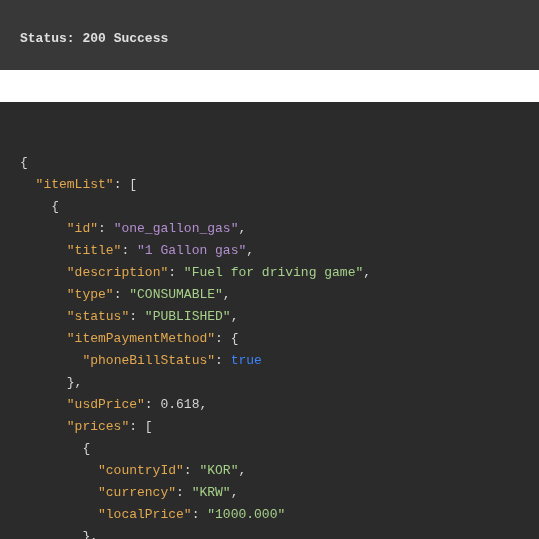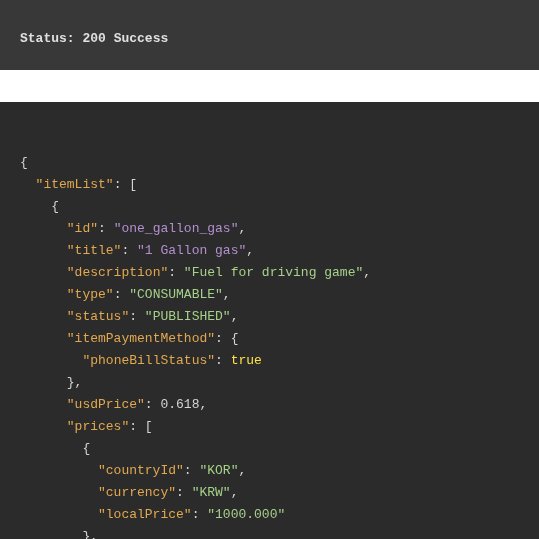--- a/index.html
+++ b/index.html
@@ -29,21 +29,21 @@
     }
     .code-block pre {
       font-family: inherit;
       white-space: pre;
     }
     .punct { color: #d4d4d4; }
     .key { color: #e2a84f; }
     .string { color: #a6d189; }
     .string-purple { color: #b48fd1; }
     .number { color: #d4d4d4; }
-    .bool { color: #fde047; }
+    .bool { color: #3b82f6; }
     .colon { color: #d4d4d4; }
   </style>
 </head>
 <body>
 
 <div class="status-bar">
   <span>Status:</span>
   <span>200</span>
   <span>Success</span>
 </div>

